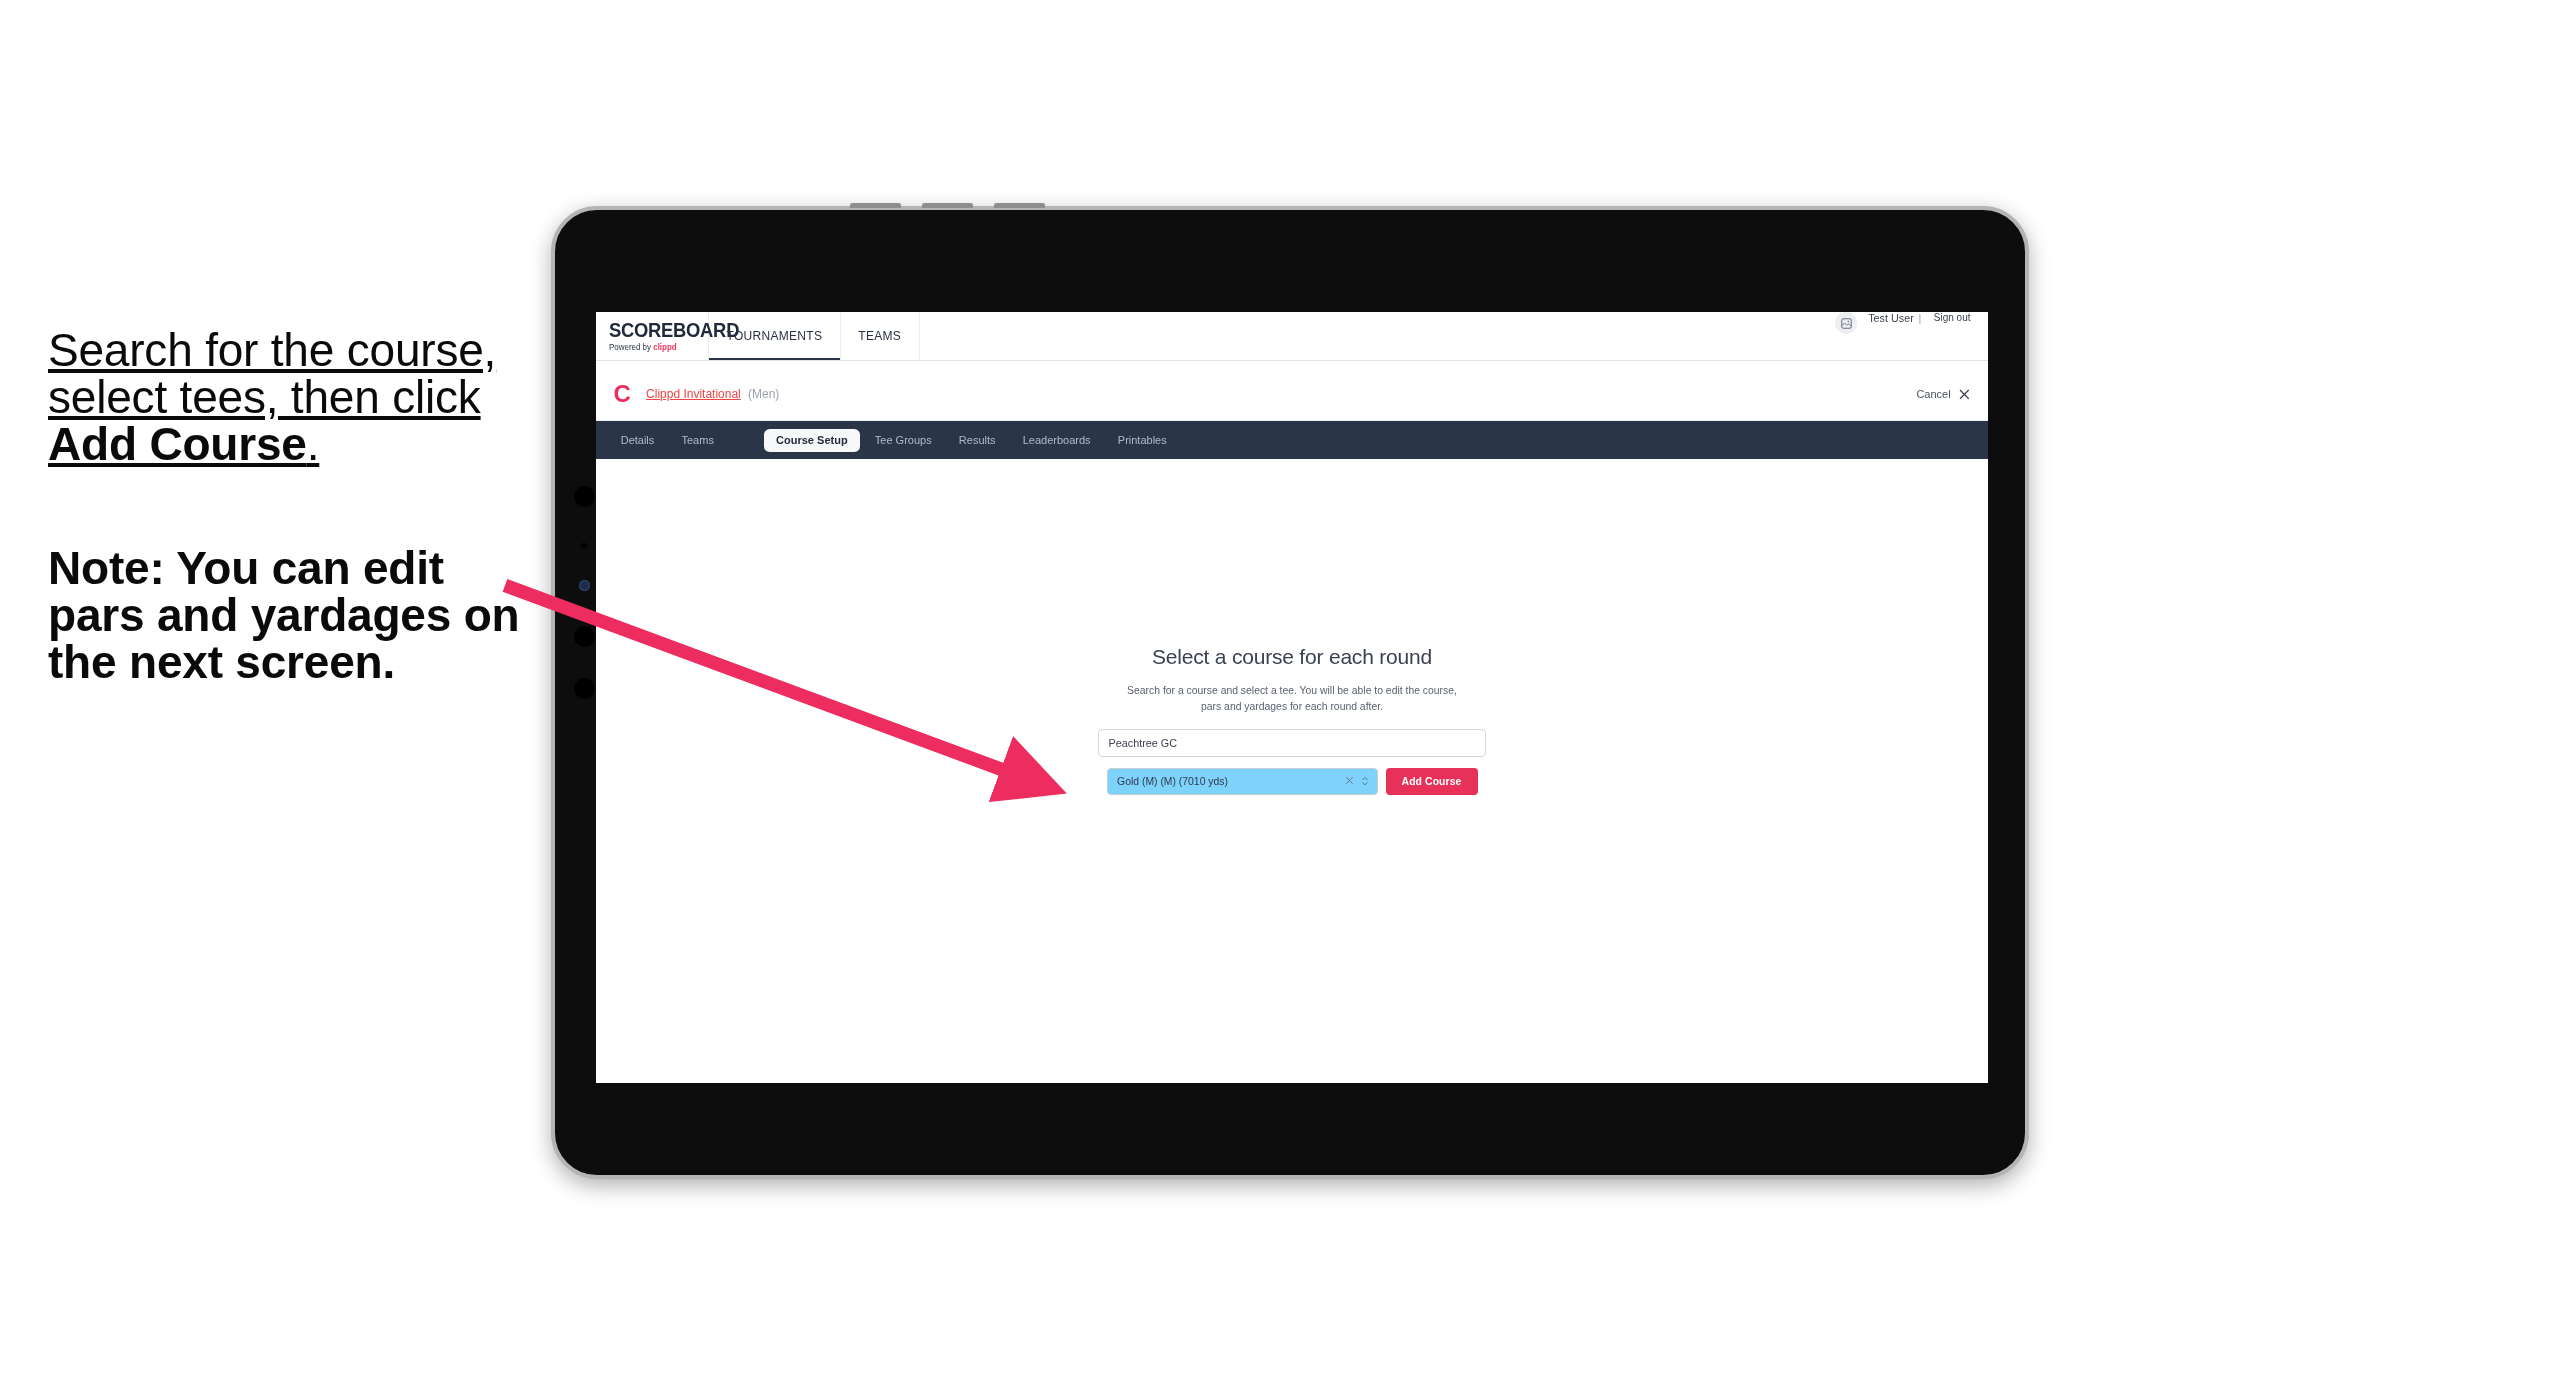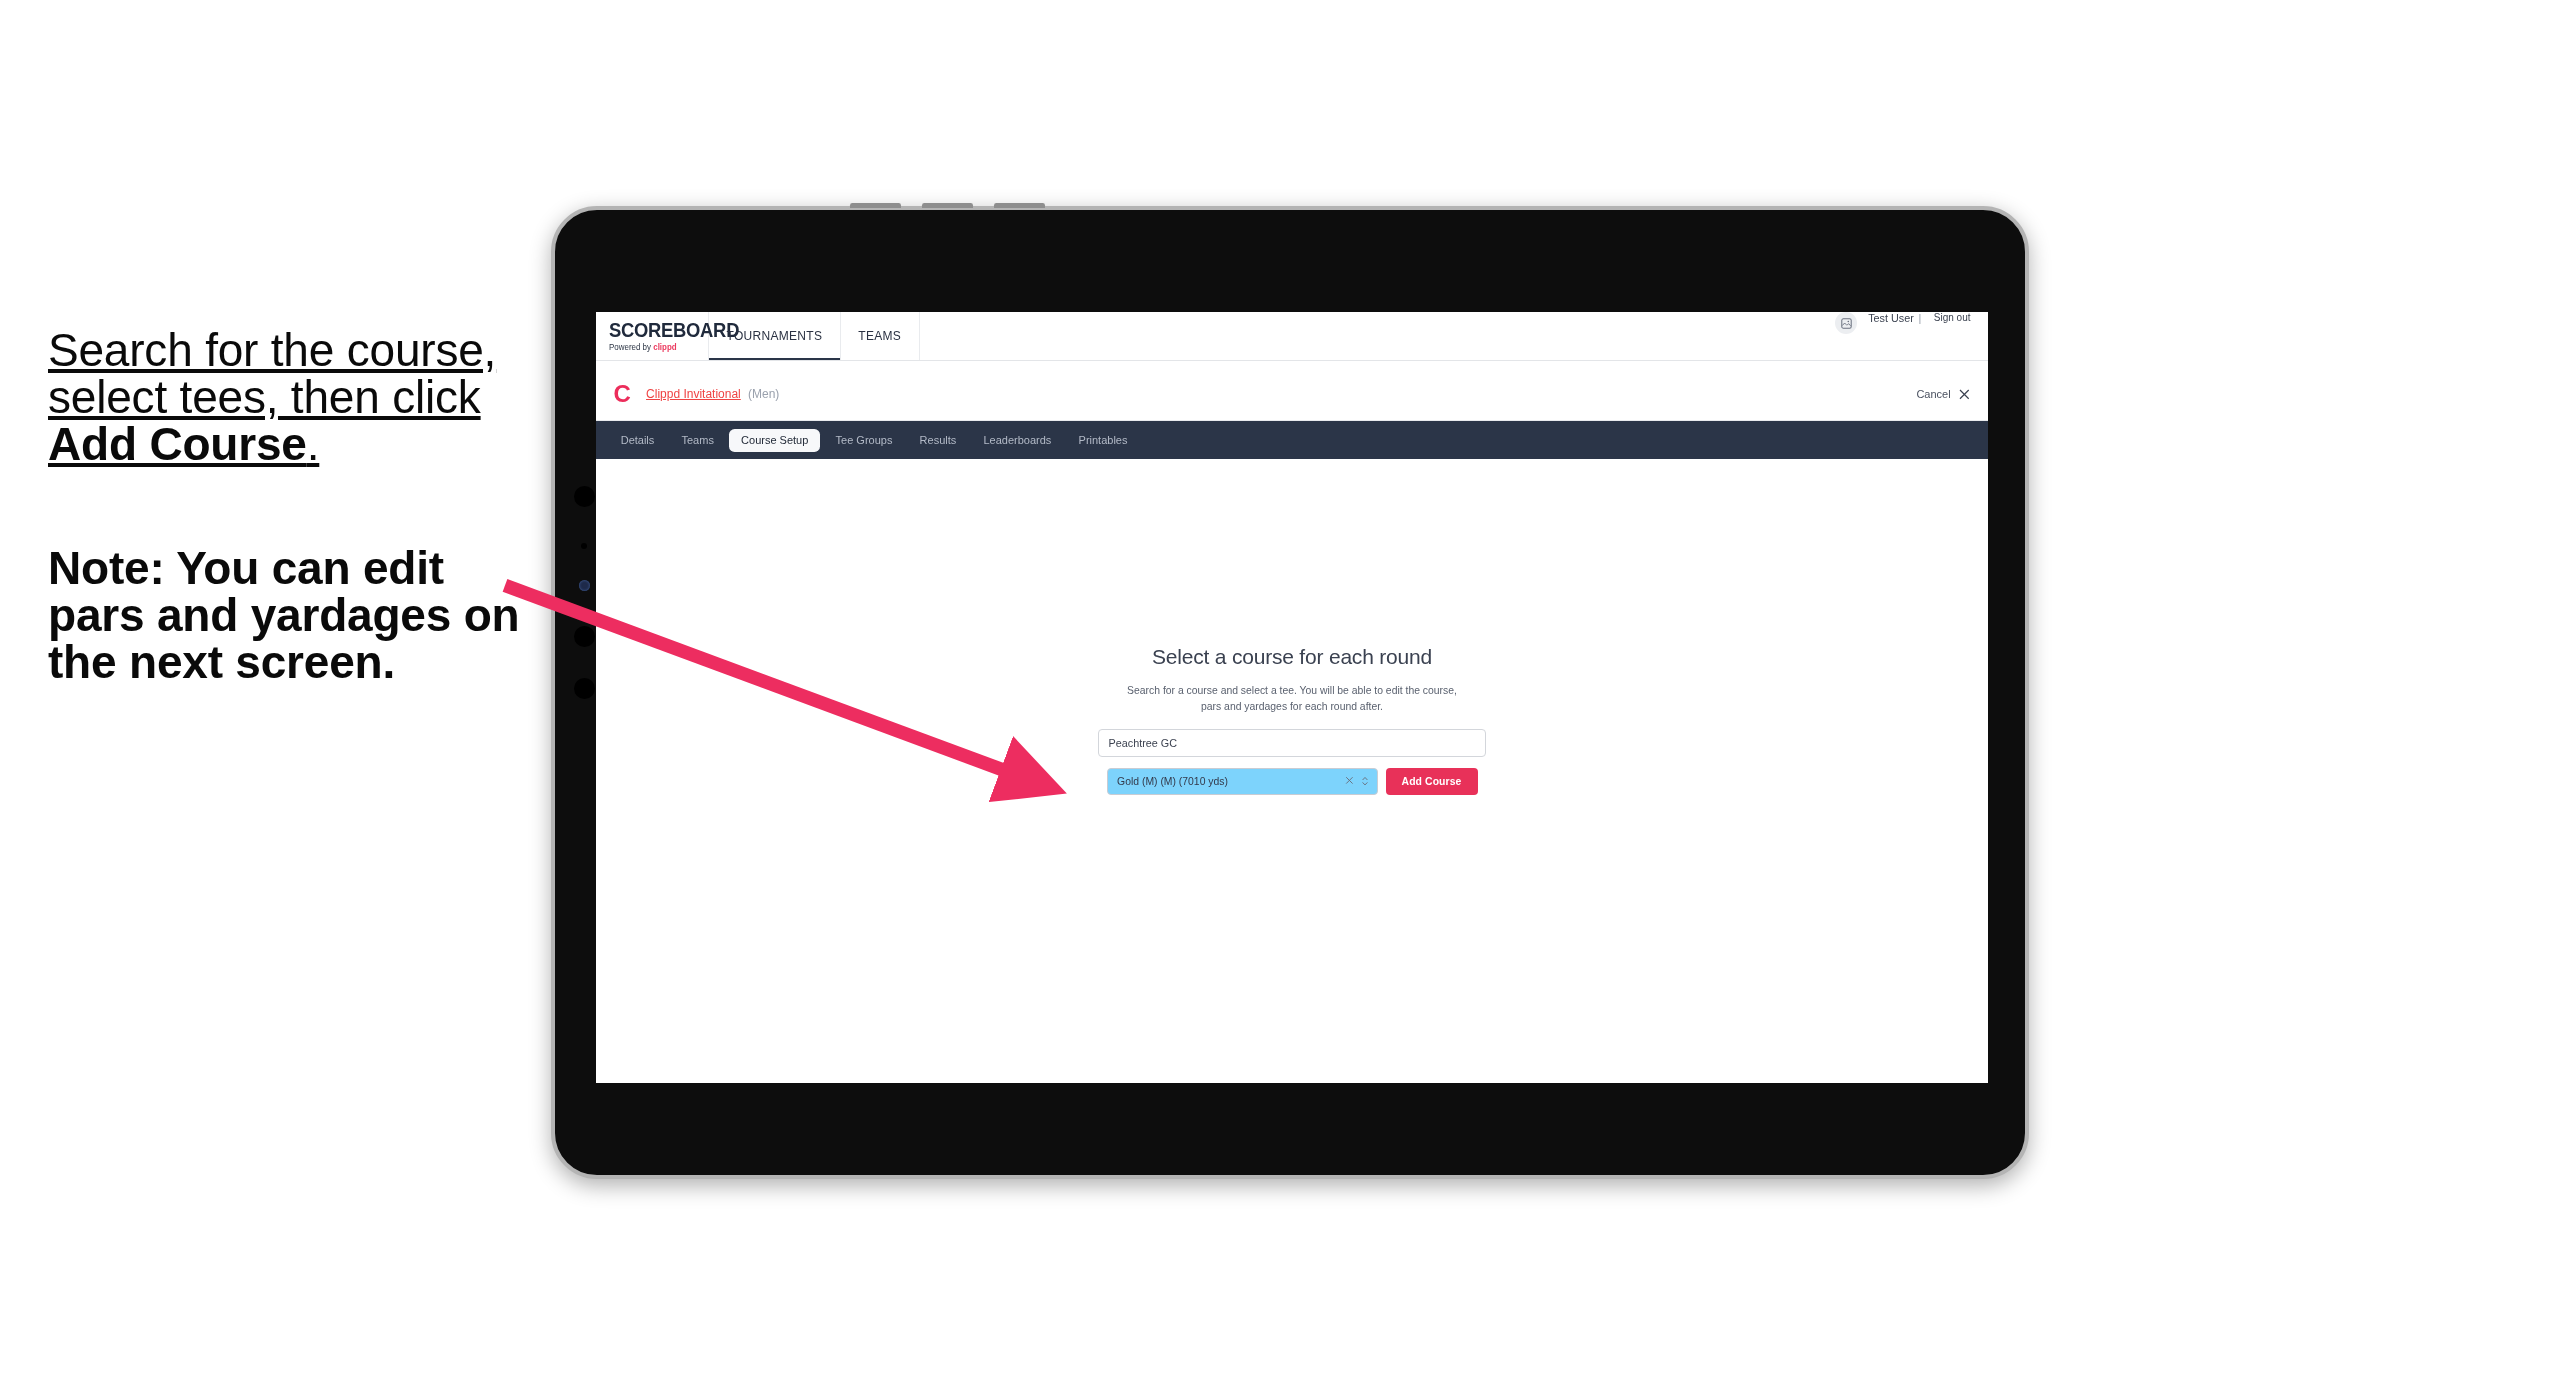--- a/index.html
+++ b/index.html
@@ -209,21 +209,22 @@
     font-size: 11px;
     color: #b3bac7;
     padding: 5.6px 12px;
     border-radius: 5.6px;
     cursor: pointer;
     white-space: nowrap;
   }
   .subnav-item.active {
     background: #f7f8fa;
     color: #222a38;
-    font-weight: 400;
+    font-weight: 700;
+    margin-left: 35px;
   }
 
   
   .body-area {
     position: relative;
     height: calc(100% - 49px - 6.4px - 54px - 38px);
     background: #ffffff;
   }
   .course-panel {
     position: absolute;

